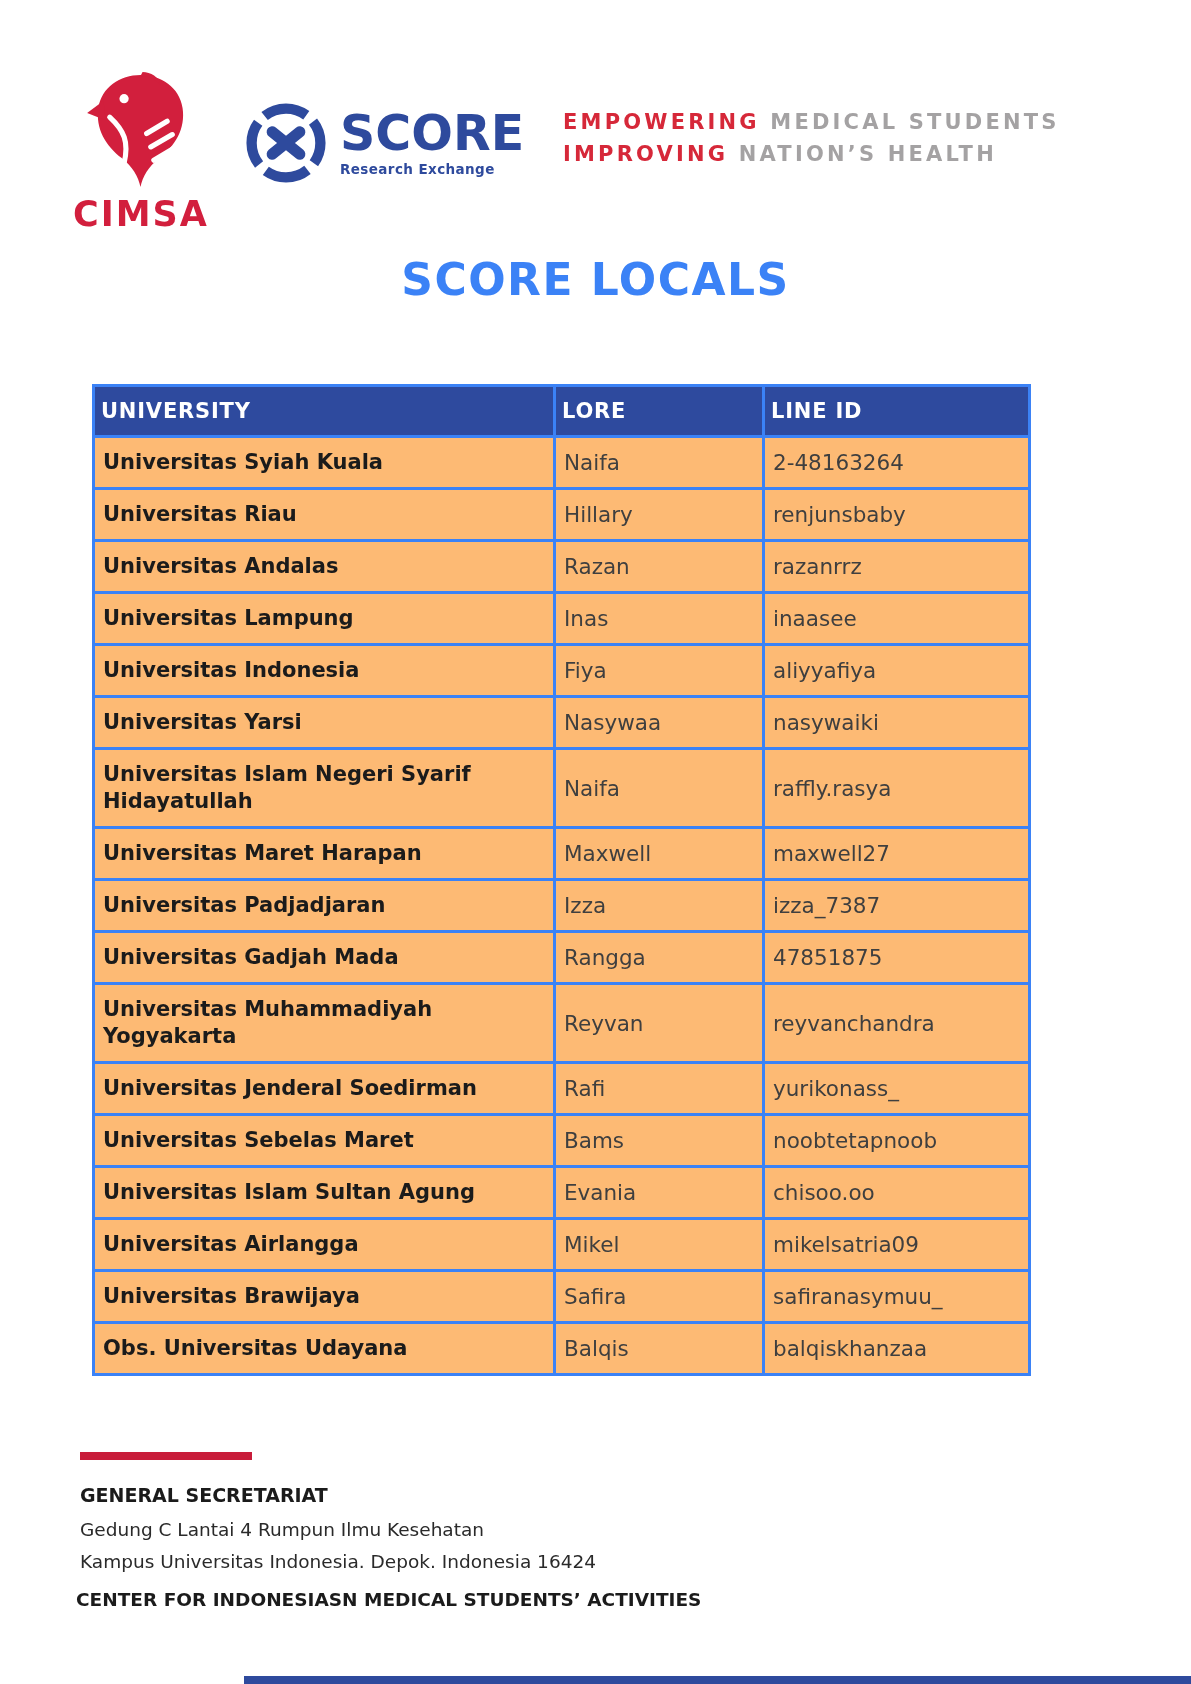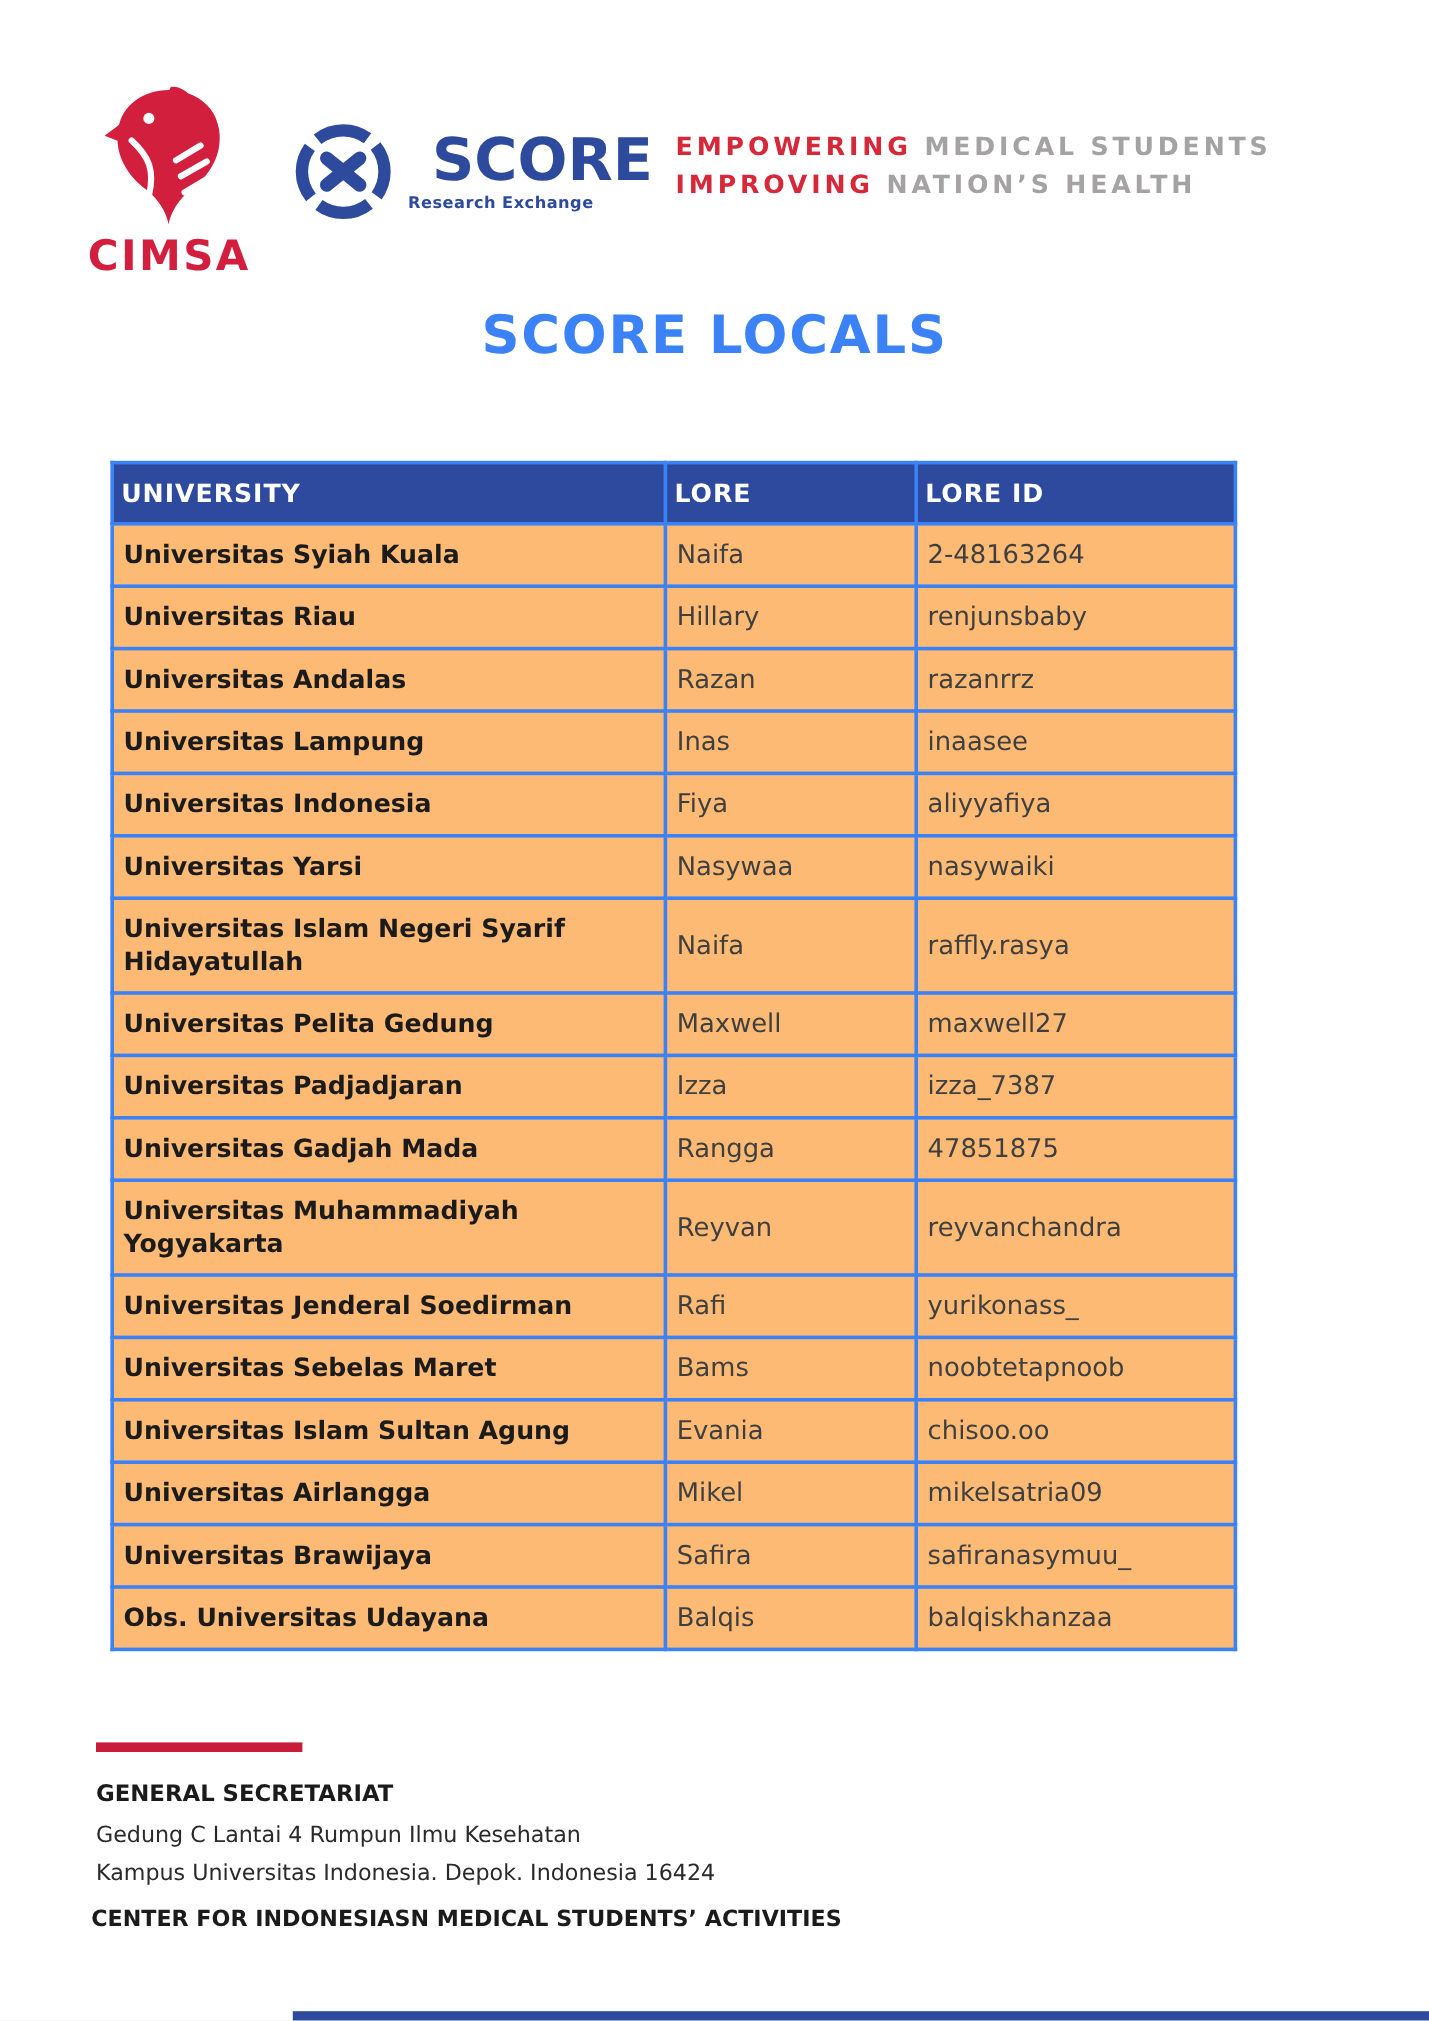--- a/index.html
+++ b/index.html
@@ -6,21 +6,21 @@
   .page{
     position:relative;width:1191px;height:1684px;margin:0 auto;background:#ffffff;
     overflow:hidden;font-family:"DejaVu Sans","Liberation Sans",sans-serif;
   }
   
   .cimsa{position:absolute;left:66px;top:72px;width:150px;text-align:center;}
   .cimsa svg{display:block;margin:0 auto;}
   .cimsa-word{margin-top:4px;font-size:35px;font-weight:800;letter-spacing:2px;color:#d21f3d;}
   .score-logo{position:absolute;left:243px;top:100px;display:flex;align-items:center;}
   .score-text{margin-left:11px;}
-  .score-word{font-size:49px;font-weight:800;line-height:1;color:#2e4a9d;letter-spacing:0;margin-left:20px;}
+  .score-word{font-size:49px;font-weight:800;line-height:1;color:#2e4a9d;letter-spacing:0;}
   .score-sub{font-size:13.5px;font-weight:700;color:#2e4a9d;margin-top:3px;letter-spacing:.4px;}
   .tagline{position:absolute;left:563px;top:106px;font-size:21px;font-weight:600;
     letter-spacing:3.2px;line-height:32px;color:#a4a2a3;white-space:nowrap;}
   .tagline .em{color:#d62839;}
   
   .page-title{position:absolute;left:0;right:0;top:254px;margin:0;text-align:center;
     font-size:44px;font-weight:800;letter-spacing:1.5px;color:#3b82f6;}
   
   table.locals{position:absolute;left:92px;top:384px;width:936px;border-collapse:collapse;
     table-layout:fixed;}
@@ -79,21 +79,21 @@
   <table class="locals">
     <colgroup>
       <col class="w-univ">
         <col class="w-lore">
         <col class="w-line">
     </colgroup>
     <thead>
       <tr>
         <th>UNIVERSITY</th>
         <th>LORE</th>
-        <th>LORE ID</th>
+        <th>LINE ID</th>
       </tr>
     </thead>
     <tbody>
         <tr>
           <td class="col-university">Universitas Syiah Kuala</td>
           <td class="col-lore">Naifa</td>
           <td class="col-lineid">2-48163264</td>
         </tr>
         <tr>
           <td class="col-university">Universitas Riau</td>
@@ -119,21 +119,21 @@
           <td class="col-university">Universitas Yarsi</td>
           <td class="col-lore">Nasywaa</td>
           <td class="col-lineid">nasywaiki</td>
         </tr>
         <tr>
           <td class="col-university">Universitas Islam Negeri Syarif Hidayatullah</td>
           <td class="col-lore">Naifa</td>
           <td class="col-lineid">raffly.rasya</td>
         </tr>
         <tr>
-          <td class="col-university">Universitas Pelita Gedung</td>
+          <td class="col-university">Universitas Maret Harapan</td>
           <td class="col-lore">Maxwell</td>
           <td class="col-lineid">maxwell27</td>
         </tr>
         <tr>
           <td class="col-university">Universitas Padjadjaran</td>
           <td class="col-lore">Izza</td>
           <td class="col-lineid">izza_7387</td>
         </tr>
         <tr>
           <td class="col-university">Universitas Gadjah Mada</td>

